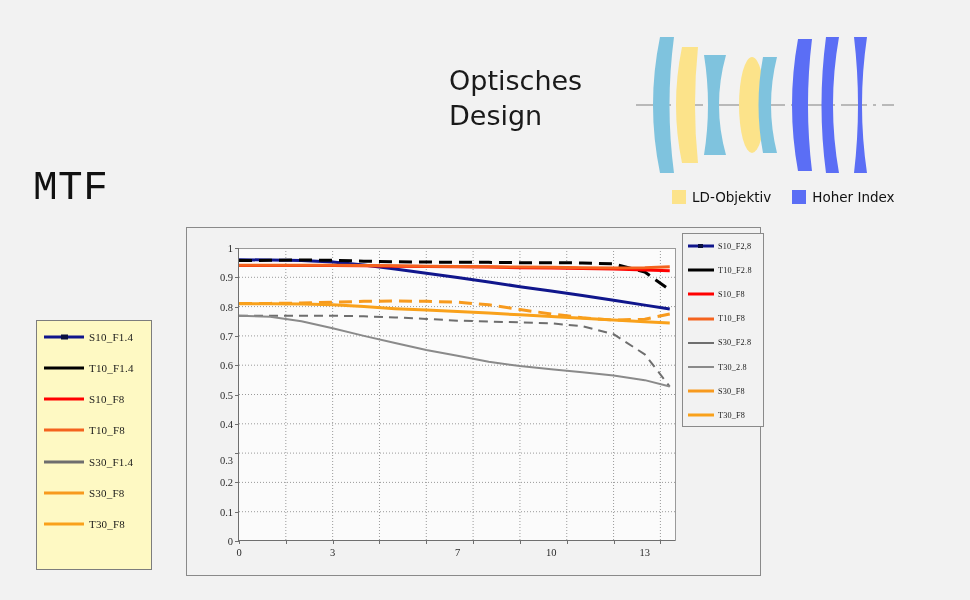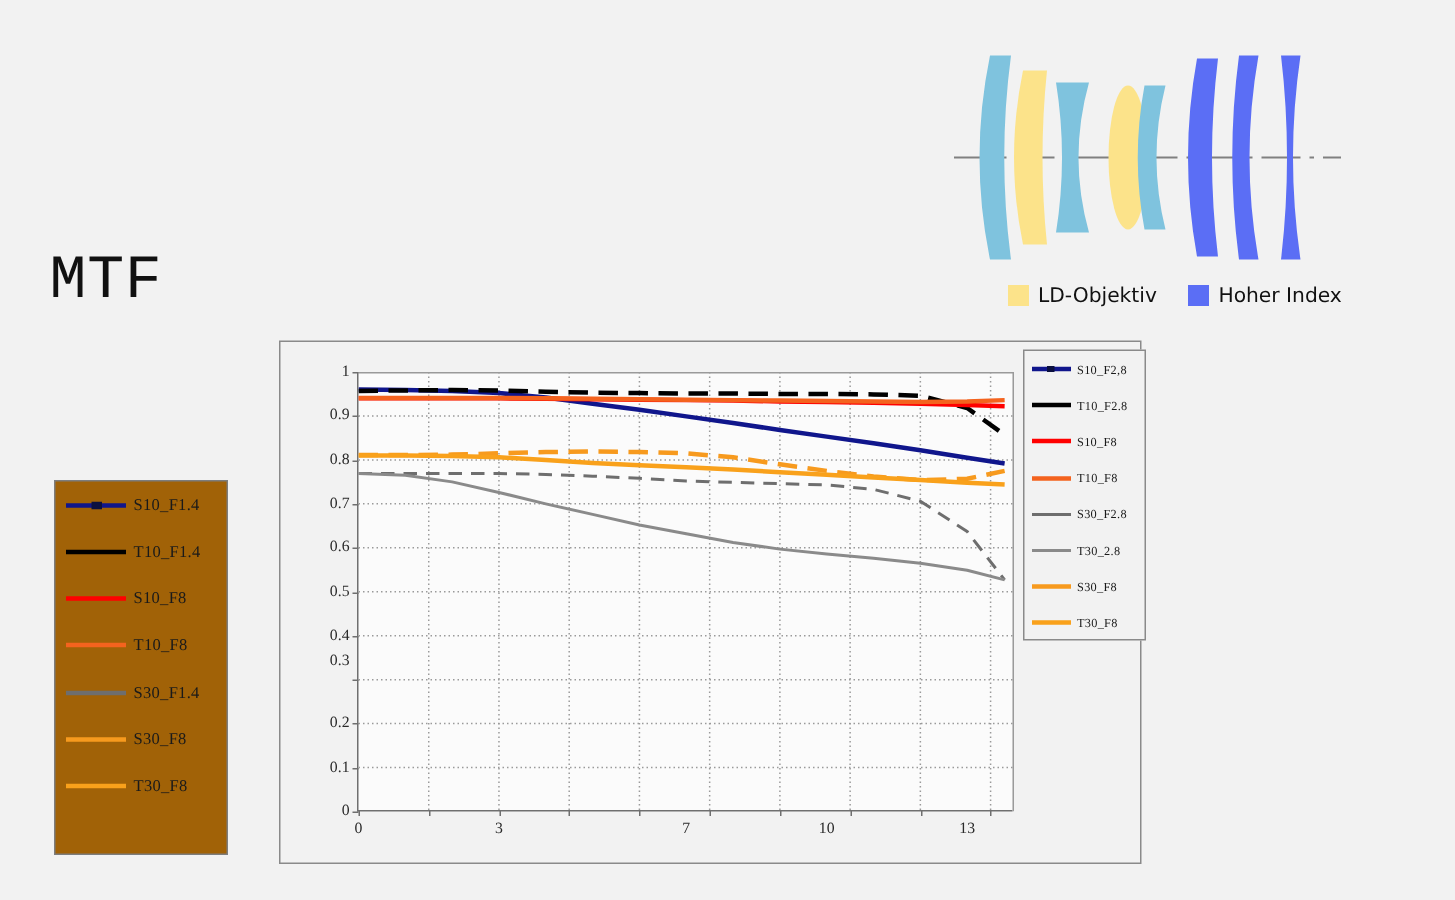--- a/index.html
+++ b/index.html
@@ -35,21 +35,21 @@
     display:flex;align-items:center;gap:6px;
     font-size:13.5px;color:#111;
     font-family:"DejaVu Sans",sans-serif;
   }
   #lens-legend .sw{width:14px;height:14px;display:inline-block;}
   #lens-legend .gap{width:9px;display:inline-block;}
 
   
   #left-legend{
     position:absolute;left:36px;top:320px;width:116px;height:250px;
-    background:#a16207;border:1px solid #7d7d7d;
+    background:#fef9c3;border:1px solid #7d7d7d;
     box-sizing:border-box;
   }
   #left-legend .row{
     height:31.25px;display:flex;align-items:center;padding-left:7px;
   }
   .swline{width:40px;height:0;flex:none;position:relative;margin-right:5px;}
   .swline i{
     position:absolute;left:0;right:0;top:50%;transform:translateY(-50%);
     height:3px;display:block;
   }
@@ -94,20 +94,21 @@
   #chart-legend .swline .dot{left:10px;width:5px;height:4px;}
   #chart-legend .lbl{font-size:8.2px;}
 </style>
 </head>
 <body>
 
 <div class="stage">
 
   <div id="mtf-title">MTF</div>
 
+  <div id="od-title">Optisches<br>Design</div>
 
   <div id="lens-diagram">
     <svg width="270" height="160" viewBox="0 0 270 160" aria-hidden="true">
       <g>
         <line x1="6" y1="80" x2="264" y2="80" stroke="#808080" stroke-width="1.2" stroke-dasharray="26 6 3 6"></line>
       </g>
 
       <path fill="#7fc3de" d="M30 12 q-14 68 0 136 l14 0 q-9 -68 0 -136 z"></path>
       <path fill="#fce38a" d="M52 22 q-12 58 0 116 l16 0 q-6 -58 0 -116 z"></path>
       <path fill="#7fc3de" d="M74 30 l22 0 q-14 50 0 100 l-22 0 q8 -50 0 -100 z"></path>
@@ -210,21 +211,21 @@
             <polyline points="0.00,17.58 31.21,17.58 62.43,17.58 93.64,17.58 124.86,17.87 156.07,18.17 187.29,18.46 218.50,18.75 249.71,19.04 280.93,19.63 312.14,19.92 343.36,20.51 374.57,21.10 405.79,21.97 430.76,22.85" fill="none" stroke="#ff0000" stroke-width="3" stroke-linecap="butt" stroke-linejoin="round"></polyline>
             <polyline points="0.00,17.29 31.21,17.29 62.43,17.29 93.64,17.29 124.86,17.58 156.07,17.87 187.29,18.17 218.50,18.46 249.71,18.75 280.93,19.04 312.14,19.34 343.36,19.63 374.57,19.92 405.79,19.63 430.76,18.75" fill="none" stroke="#f4631e" stroke-width="3" stroke-linecap="butt" stroke-linejoin="round"></polyline>
             <polyline points="0.00,67.68 31.21,67.68 62.43,67.68 93.64,67.68 124.86,68.27 156.07,69.44 187.29,70.91 218.50,72.66 249.71,73.54 280.93,74.42 312.14,75.30 343.36,78.23 374.57,86.14 405.79,106.36 430.76,138.59" fill="none" stroke="#6e6e6e" stroke-width="2" stroke-linecap="butt" stroke-linejoin="round" stroke-dasharray="9 6"></polyline>
             <polyline points="0.00,67.68 31.21,68.85 62.43,73.25 93.64,80.28 124.86,87.90 156.07,94.93 187.29,101.96 218.50,107.82 249.71,113.68 280.93,118.08 312.14,121.30 343.36,124.23 374.57,127.46 405.79,132.14 430.76,138.59" fill="none" stroke="#8a8a8a" stroke-width="2" stroke-linecap="butt" stroke-linejoin="round"></polyline>
             <polyline points="0.00,55.38 31.21,55.38 62.43,55.08 93.64,54.21 124.86,53.33 156.07,53.03 187.29,53.33 218.50,54.21 249.71,56.84 280.93,61.53 312.14,65.92 343.36,69.73 374.57,72.08 405.79,71.20 430.76,65.92" fill="none" stroke="#f79a1e" stroke-width="3" stroke-linecap="butt" stroke-linejoin="round" stroke-dasharray="13 7"></polyline>
             <polyline points="0.00,55.67 31.21,55.67 62.43,55.96 93.64,56.84 124.86,58.60 156.07,60.65 187.29,62.12 218.50,63.58 249.71,65.05 280.93,66.80 312.14,68.56 343.36,70.32 374.57,72.08 405.79,73.84 430.76,75.01" fill="none" stroke="#f9a11b" stroke-width="3" stroke-linecap="butt" stroke-linejoin="round"></polyline>
           </svg>
           <div class="ytick" style="top: 293px;">0</div>
           <div class="ytick" style="top: 263.7px;">0.1</div>
           <div class="ytick" style="top: 234.4px;">0.2</div>
-          <div class="ytick" style="top: 193px;">0.3</div>
+          <div class="ytick" style="top: 212px;">0.3</div>
           <div class="ytick" style="top: 175.8px;">0.4</div>
           <div class="ytick" style="top: 146.5px;">0.5</div>
           <div class="ytick" style="top: 117.2px;">0.6</div>
           <div class="ytick" style="top: 87.9px;">0.7</div>
           <div class="ytick" style="top: 58.6px;">0.8</div>
           <div class="ytick" style="top: 29.3px;">0.9</div>
           <div class="ytick" style="top: 0px;">1</div>
           <div class="xtick" style="left: 0px;">0</div>
           <div class="xtick" style="left: 93.6429px;">3</div>
           <div class="xtick" style="left: 218.5px;">7</div>

